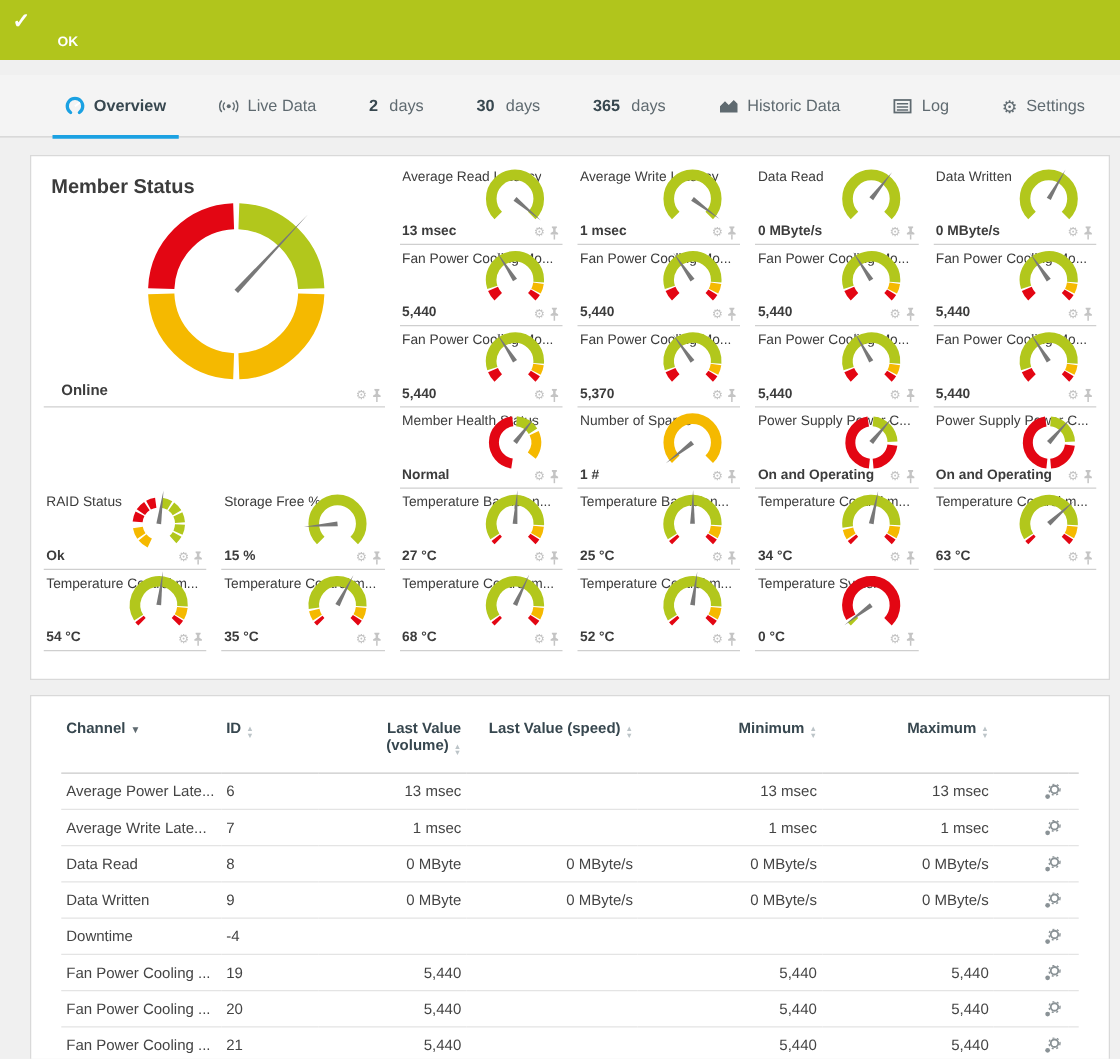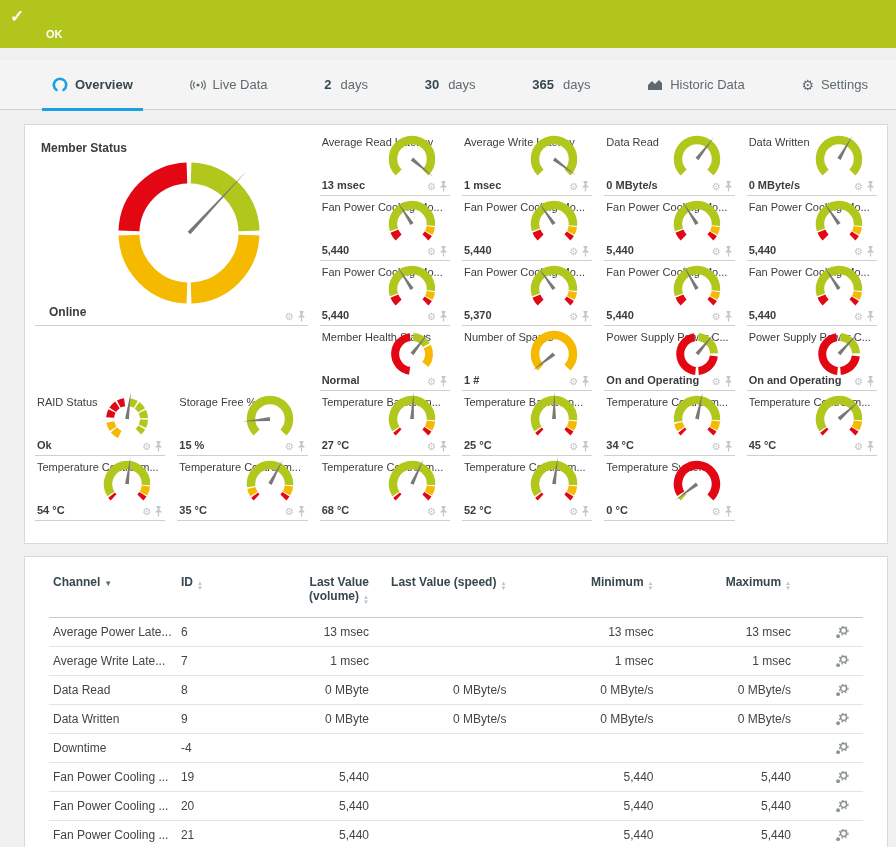--- a/index.html
+++ b/index.html
@@ -33,21 +33,21 @@
   .panel.table-panel { margin-top:12px; height:310px; padding:14px 24px 0 24px; }
 
   
   .ggrid { display:grid; grid-template-columns:repeat(6,1fr); grid-template-rows:repeat(6,65px);
            column-gap:12px; height:100%; }
   .gcell { position:relative; border-bottom:1px solid #cfcfcf; overflow:visible; }
   .gcell.empty { border-bottom:none; }
   .gcell.big { grid-column:1 / 3; grid-row:1 / 4; }
   .gtitle { position:absolute; left:2px; top:5px; font-size:11px; color:#3c3c3c;
             white-space:nowrap; max-width:100%; overflow:hidden; }
-  .gcell.big .gtitle { font-size:12px; font-weight:bold; top:10px; left:6px; }
+  .gcell.big .gtitle { font-size:16px; font-weight:bold; top:10px; left:6px; }
   .gvalue { position:absolute; left:2px; bottom:4px; font-size:11px; font-weight:bold; color:#3c3c3c; }
   .gcell.big .gvalue { font-size:12px; left:14px; bottom:6px; }
   .gsvg { position:absolute; right:0; top:0; overflow:visible; }
   .gcell.big .gsvg { right:24px; top:14px; }
   .gicons { position:absolute; right:2px; bottom:3px; display:flex; align-items:center; gap:3px;
             color:#c4c4c4; }
   .gicons .gear-glyph { font-size:10px; line-height:10px; cursor:pointer; }
   .gicons svg { cursor:pointer; }
 
   
@@ -102,20 +102,29 @@
       <span class="num">365</span>
       <span>days</span>
     </div>
     <div class="tab">
       <svg width="16" height="16" viewBox="0 0 16 16">
         <path d="M1 13 V8 L5 4 L8 7 L12 3 L15 6 V13 Z" fill="#5f6a70"></path>
       </svg>
       <span>Historic Data</span>
     </div>
     <div class="tab">
+      <svg width="16" height="16" viewBox="0 0 16 16">
+        <rect x="1.5" y="3" width="13" height="10" fill="none" stroke="#5f6a70" stroke-width="1.4"></rect>
+        <line x1="3.5" y1="6" x2="12.5" y2="6" stroke="#5f6a70" stroke-width="1.2"></line>
+        <line x1="3.5" y1="8.5" x2="12.5" y2="8.5" stroke="#5f6a70" stroke-width="1.2"></line>
+        <line x1="3.5" y1="11" x2="12.5" y2="11" stroke="#5f6a70" stroke-width="1.2"></line>
+      </svg>
+      <span>Log</span>
+    </div>
+    <div class="tab">
       <span class="gear-glyph">⚙</span>
       <span>Settings</span>
     </div>
   </div>
 
 <div class="panel gauges">
   <div class="ggrid" id="ggrid">
       <div class="gcell big">
         <span class="gtitle">Member Status</span>
         <svg class="gsvg" width="190" height="175" viewBox="0 0 190 175">
@@ -502,21 +511,21 @@
       </div>
       <div class="gcell">
         <span class="gtitle">Temperature Control m...</span>
         <svg class="gsvg" width="80" height="56" viewBox="0 0 80 56">
           <path d="M 28.6 41.4 A 19 19 0 0 1 26.6 39.2" fill="none" stroke="#e30613" stroke-width="8.5"></path>
           <path d="M 25.9 38.1 A 19 19 0 1 1 61.0 29.0" fill="none" stroke="#b2c71c" stroke-width="8.5"></path>
           <path d="M 60.9 30.0 A 19 19 0 0 1 58.5 37.5" fill="none" stroke="#f5b900" stroke-width="8.5"></path>
           <path d="M 57.9 38.3 A 19 19 0 0 1 55.4 41.4" fill="none" stroke="#e30613" stroke-width="8.5"></path>
           <polygon points="43.3,29.4 40.7,26.6 62.1,9.9" fill="#787878"></polygon>
         </svg>
-        <span class="gvalue">45 °C</span>
+        <span class="gvalue">63 °C</span>
         <span class="gicons">
           <span class="gear-glyph">⚙</span>
           <svg width="9" height="11" viewBox="0 0 9 11">
             <path d="M2.5 0 h4 v1.2 l-1 .8 v2.2 l2 1.2 v1.1 H1.5 V5.4 l2-1.2 V2 l-1-.8 Z" fill="#c4c4c4"></path>
             <line x1="4.5" y1="6.5" x2="4.5" y2="10.5" stroke="#c4c4c4" stroke-width="1.2"></line>
           </svg>
         </span>
       </div>
       <div class="gcell">
         <span class="gtitle">Temperature Control m...</span>

